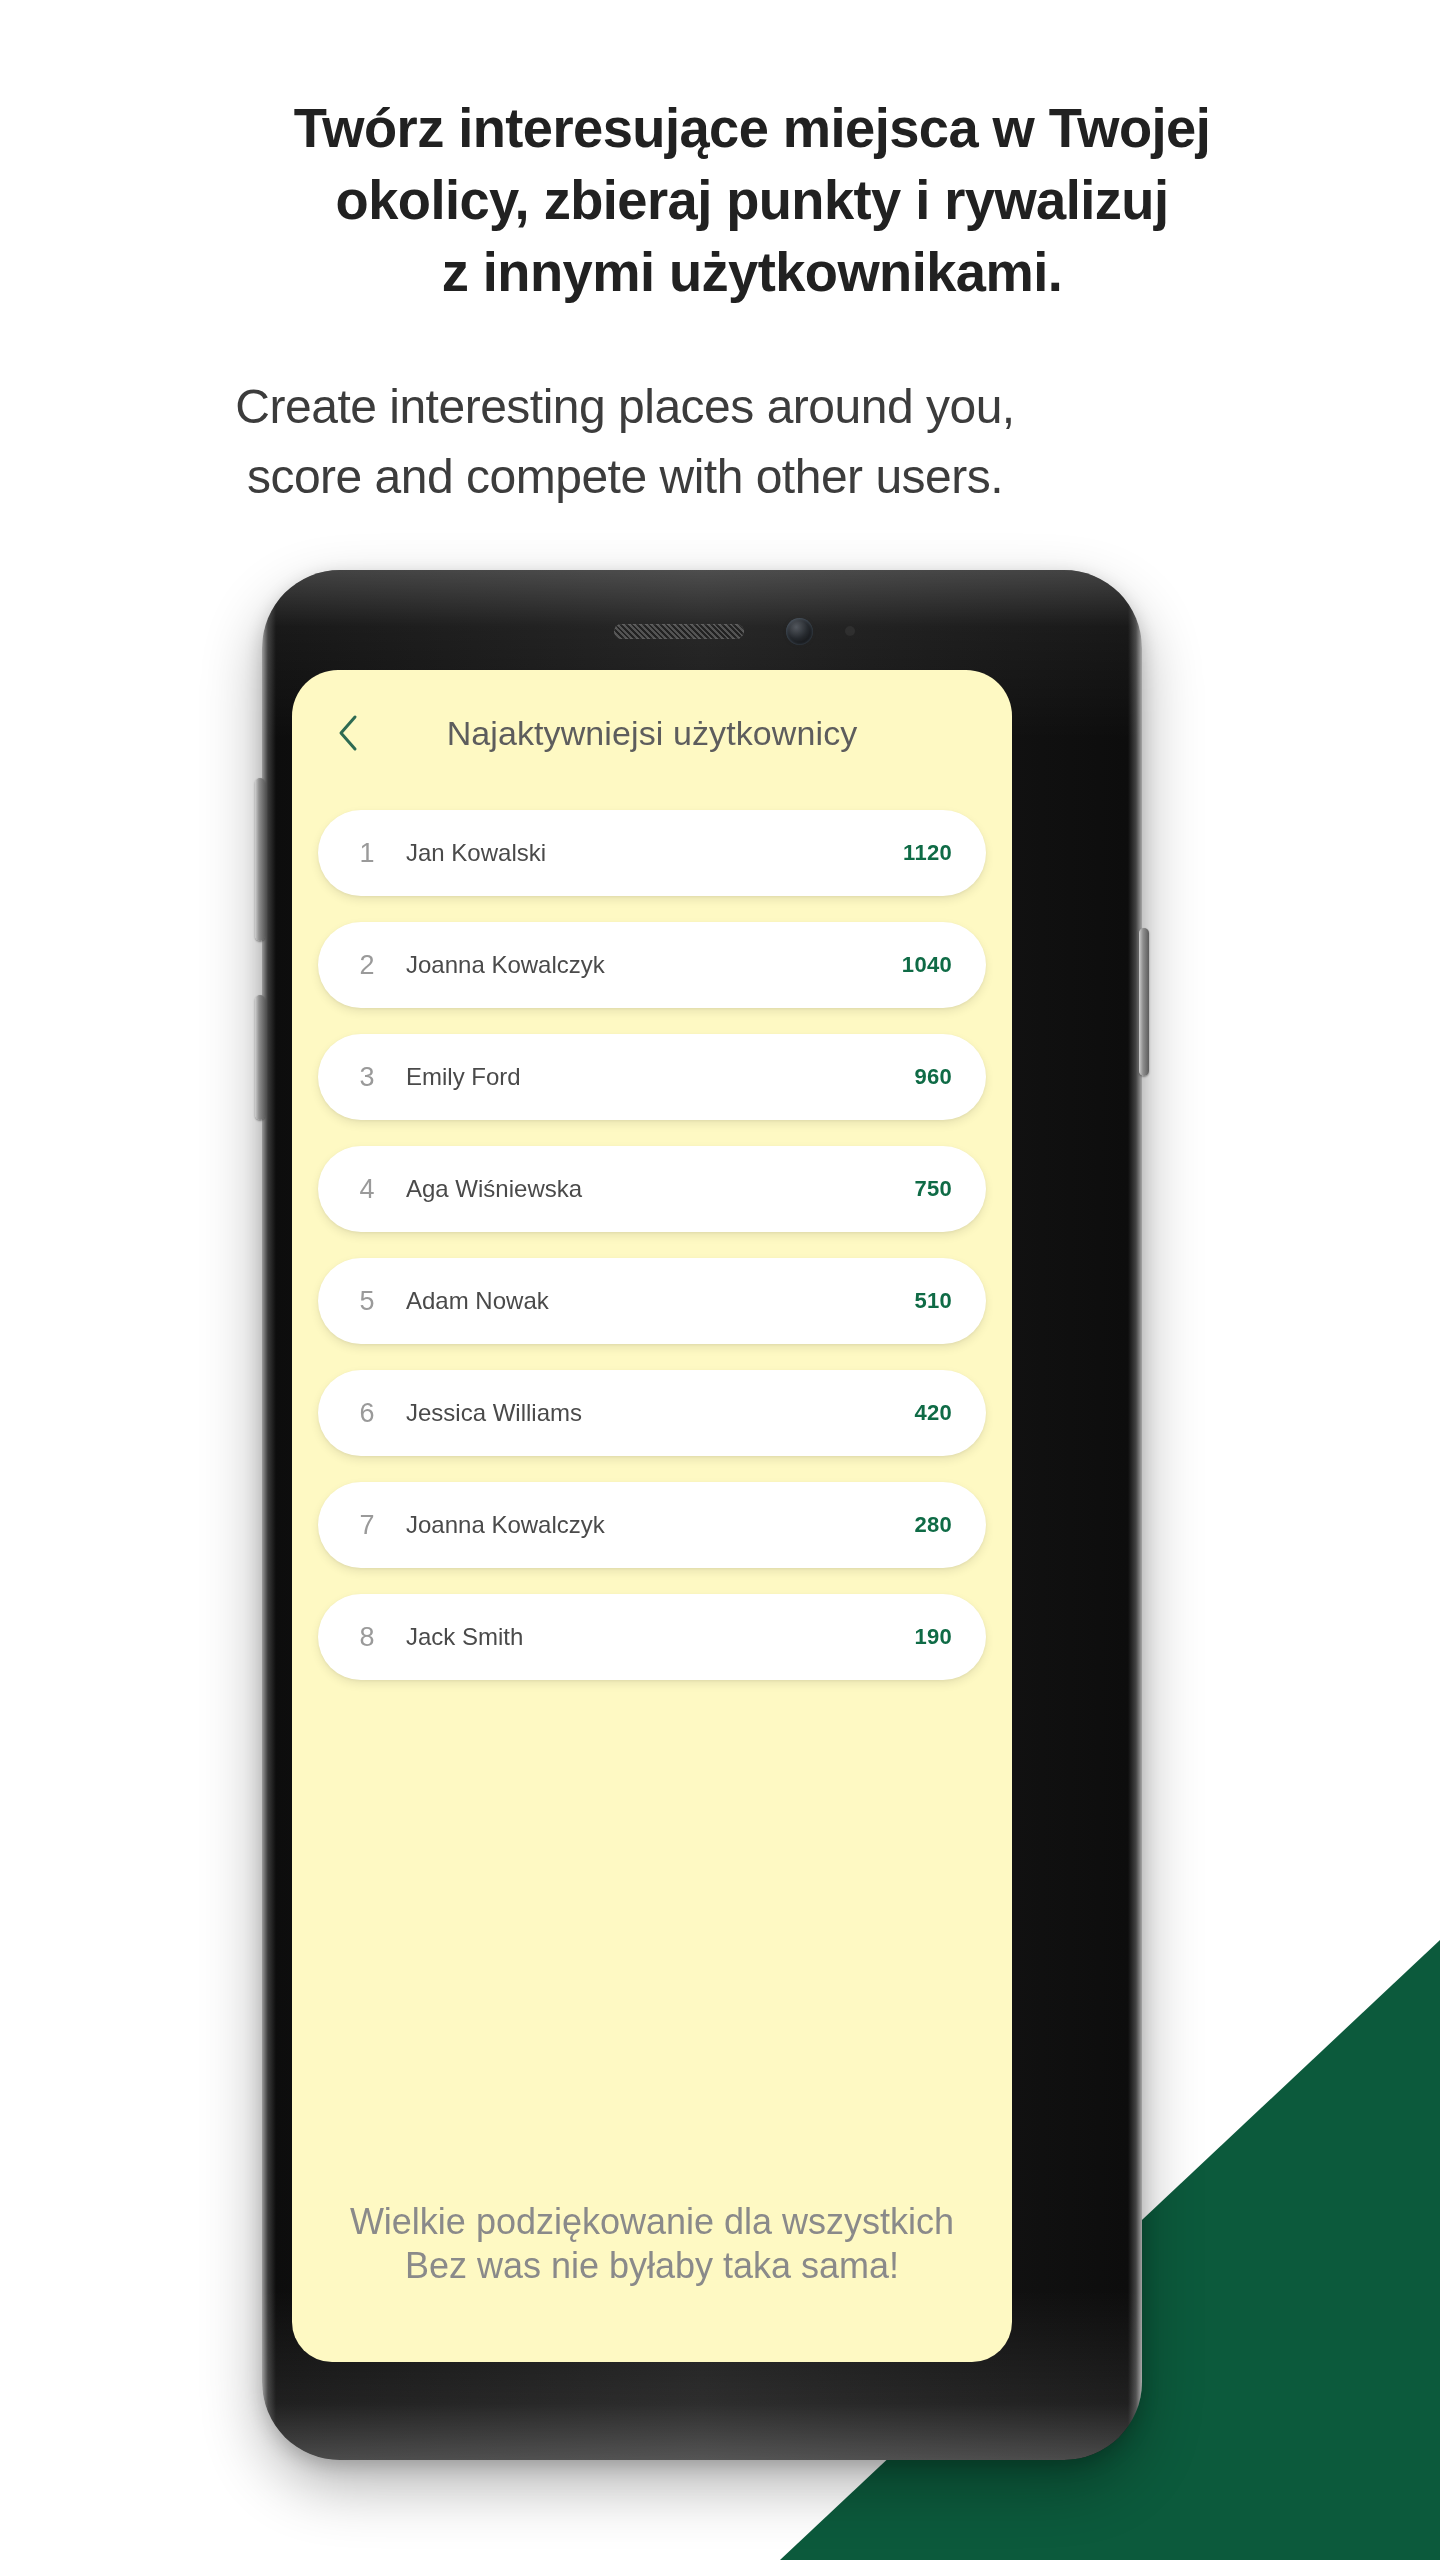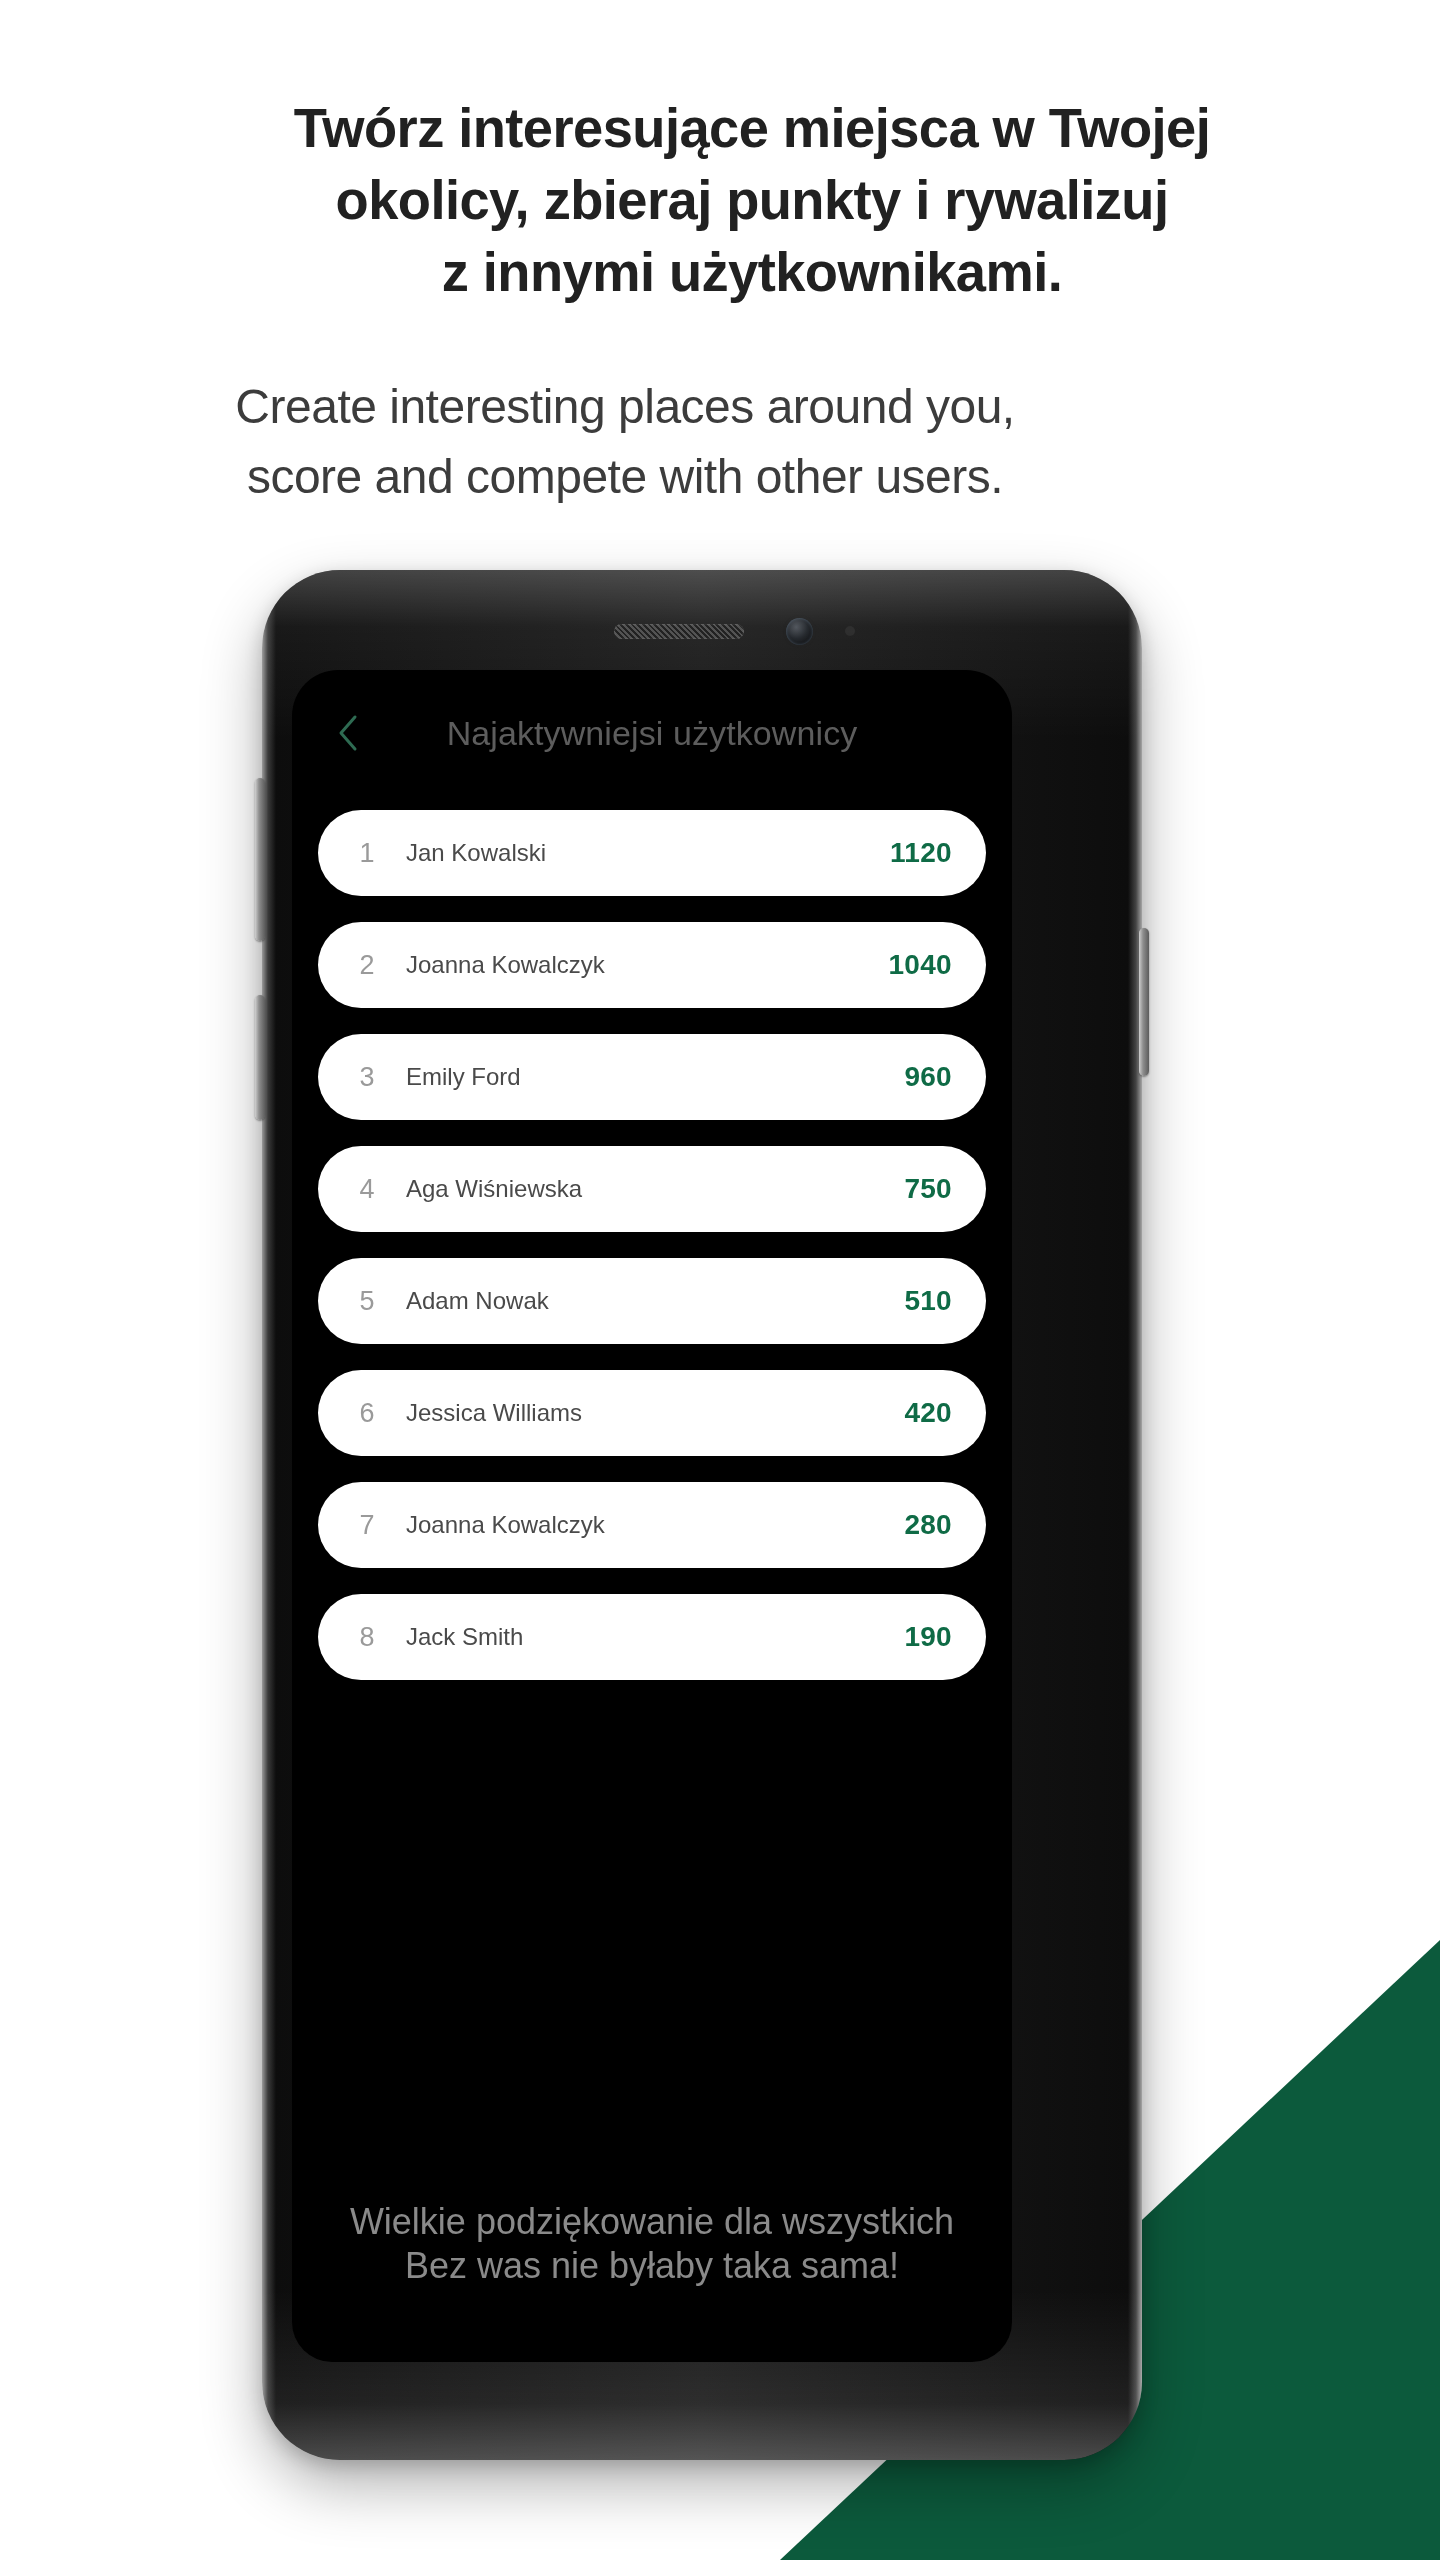--- a/index.html
+++ b/index.html
@@ -144,21 +144,21 @@
   .btn-voldown { left: -7px; top: 425px; width: 10px; height: 125px; }
   .btn-power  { right: -7px; top: 358px; width: 10px; height: 148px; }
 
   
   .screen {
     position: absolute;
     left: 30px;
     top: 100px;
     width: 720px;
     height: 1692px;
-    background: #000000;
+    background: #fef9c3;
     border-radius: 46px 46px 40px 40px;
     overflow: hidden;
     z-index: 5;
   }
 
   .app-header {
     position: relative;
     height: 126px;
     display: flex;
     align-items: center;
@@ -216,21 +216,21 @@
     font-family: "Liberation Sans Narrow", "Liberation Sans", sans-serif;
     font-size: 24px;
     font-weight: 400;
     color: #4a4a4a;
     white-space: nowrap;
     overflow: hidden;
   }
   .score {
     flex: 0 0 auto;
     font-family: "Liberation Sans Narrow", "Liberation Sans", sans-serif;
-    font-size: 28px;
+    font-size: 22px;
     font-weight: 700;
     color: #0f6b46;
     letter-spacing: 0.3px;
   }
 
   .thanks {
     position: absolute;
     left: 0;
     right: 0;
     bottom: 74px;

